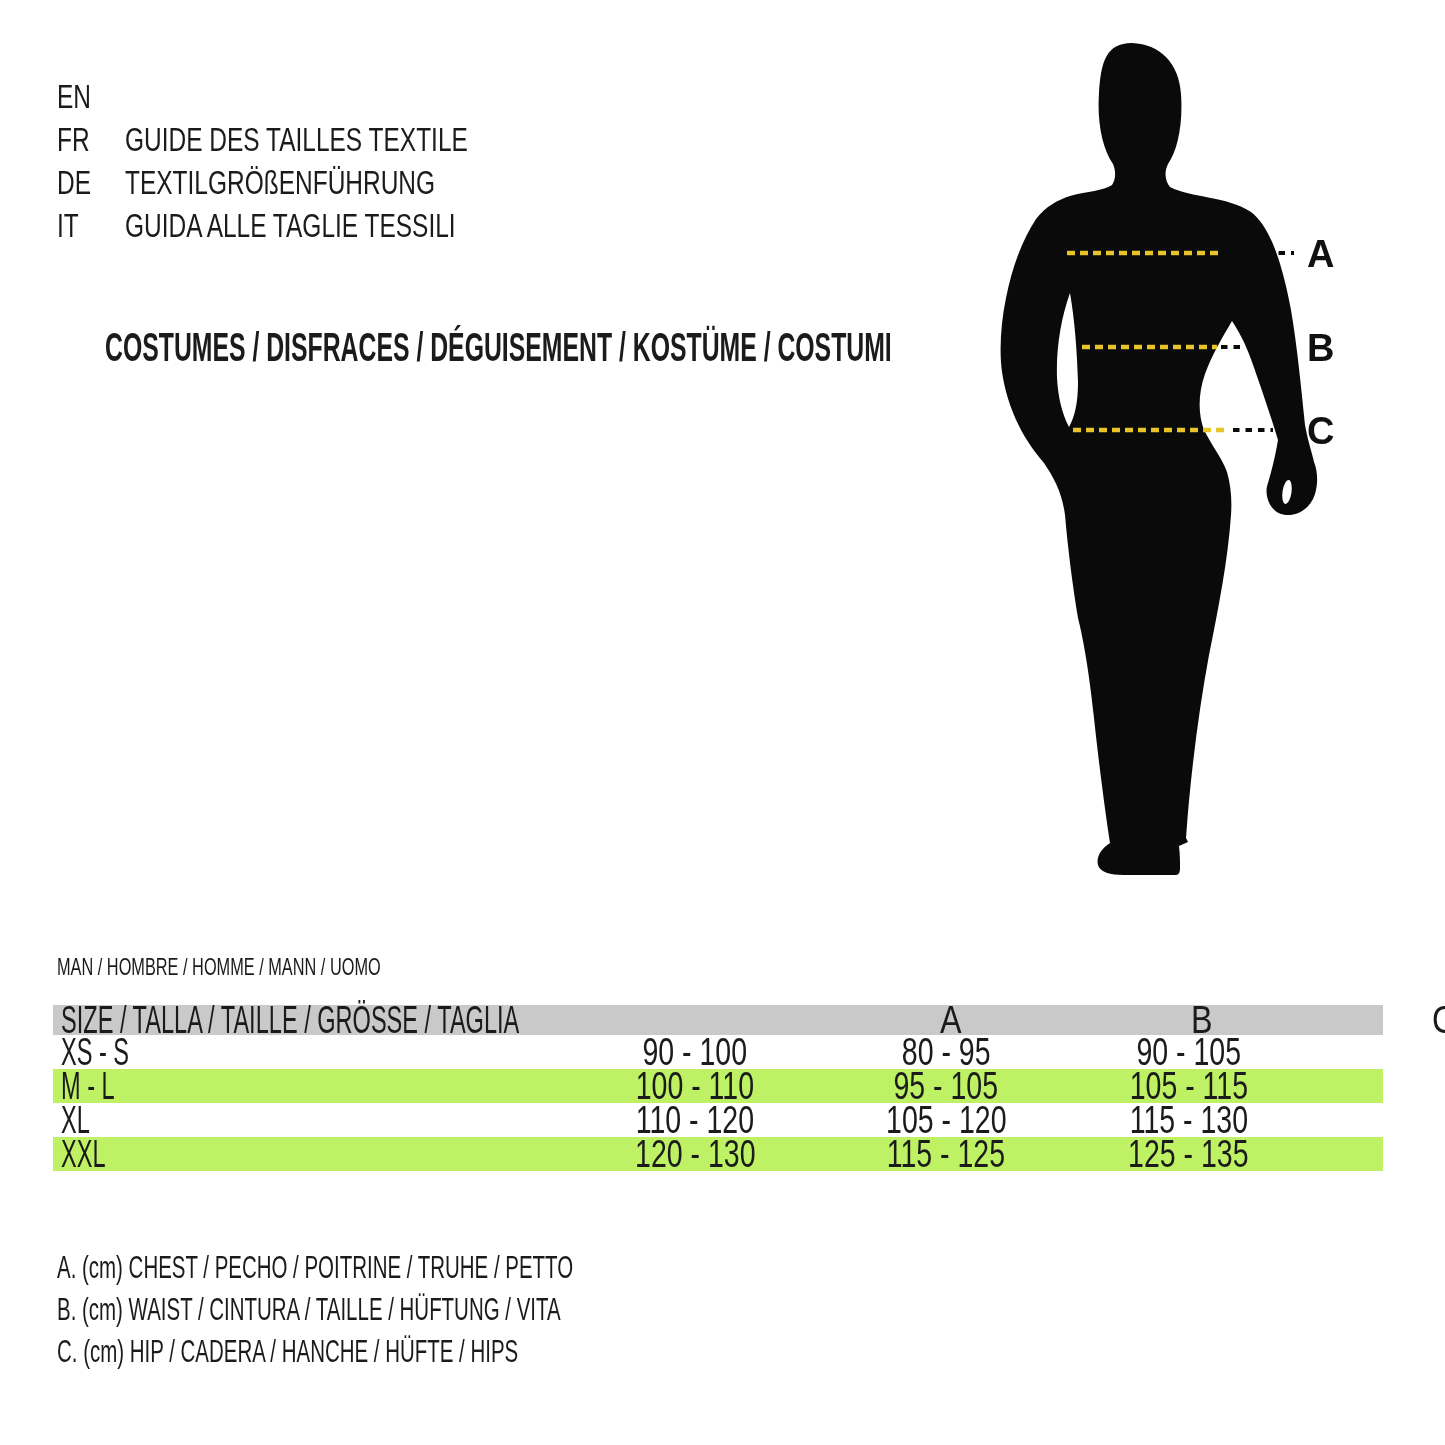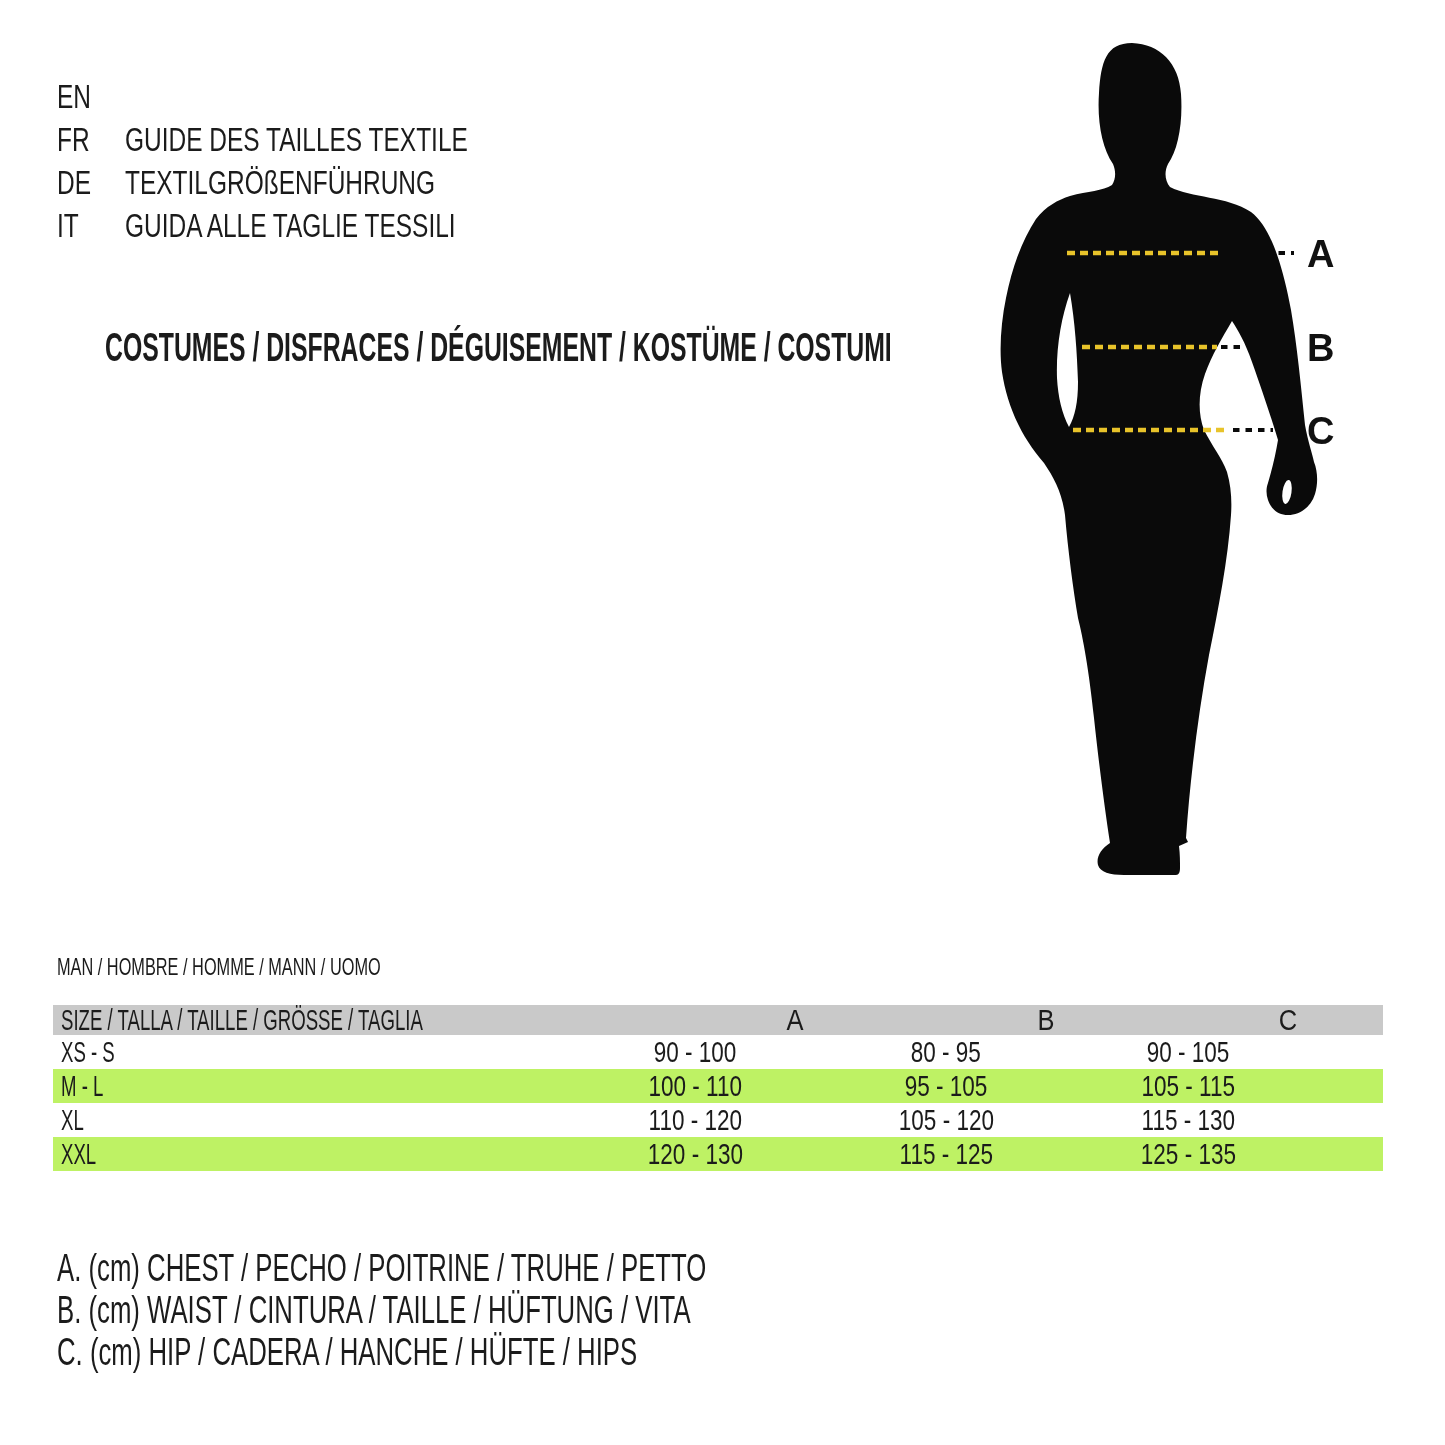--- a/index.html
+++ b/index.html
@@ -24,37 +24,37 @@
 
   
   .figure-svg{position:absolute;left:0;top:0;width:1445px;height:1445px;}
   .measure-label{font-family:"Liberation Sans",sans-serif;font-weight:bold;font-size:38px;fill:#111;}
 
   
   .man-heading{position:absolute;left:57px;top:950px;height:34px;line-height:34px;font-size:24px;}
   .man-heading .cx{transform:scaleX(0.68);}
 
   
-  .size-table{position:absolute;left:53px;top:1005px;width:1330px;font-size:30px;}
+  .size-table{position:absolute;left:53px;top:1005px;width:1330px;font-size:38px;}
   .t-row{display:flex;width:1330px;}
   .t-head{height:30px;line-height:30px;background:#c9c9c9;}
   .t-body{height:34px;line-height:34px;}
   .t-alt{background:#bef264;}
   .c-label{flex:0 0 492px;padding-left:8px;box-sizing:border-box;text-align:left;}
   .c-a{flex:0 0 300px;text-align:center;}
   .c-b{flex:0 0 202px;text-align:center;}
   .c-c{flex:0 0 283px;text-align:center;}
   .c-fill{flex:1 1 auto;}
   .c-label .cx{transform:scaleX(0.62);}
   .size-table .cx-c{transform:scaleX(0.75);}
   .size-table .t-head .cx-c{transform:scaleX(0.85);}
 
   
   .legend{position:absolute;left:57px;top:1247px;}
-  .legend-row{height:42px;line-height:42px;font-size:39px;}
+  .legend-row{height:42px;line-height:42px;font-size:31px;}
   .legend-row .cx{transform:scaleX(0.66);}
 </style>
 </head>
 <body>
 
 <div class="canvas">
 
   <div class="lang-list">
     <div class="lang-row">
       <span class="lang-code"><span class="cx">EN</span></span>

